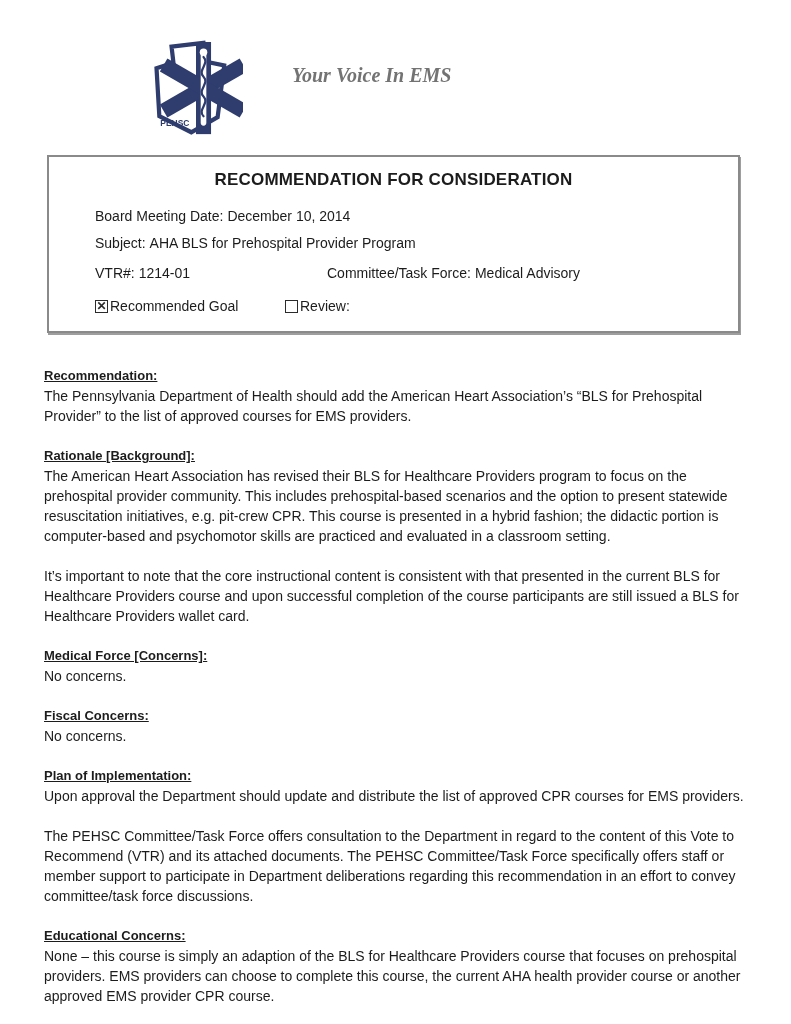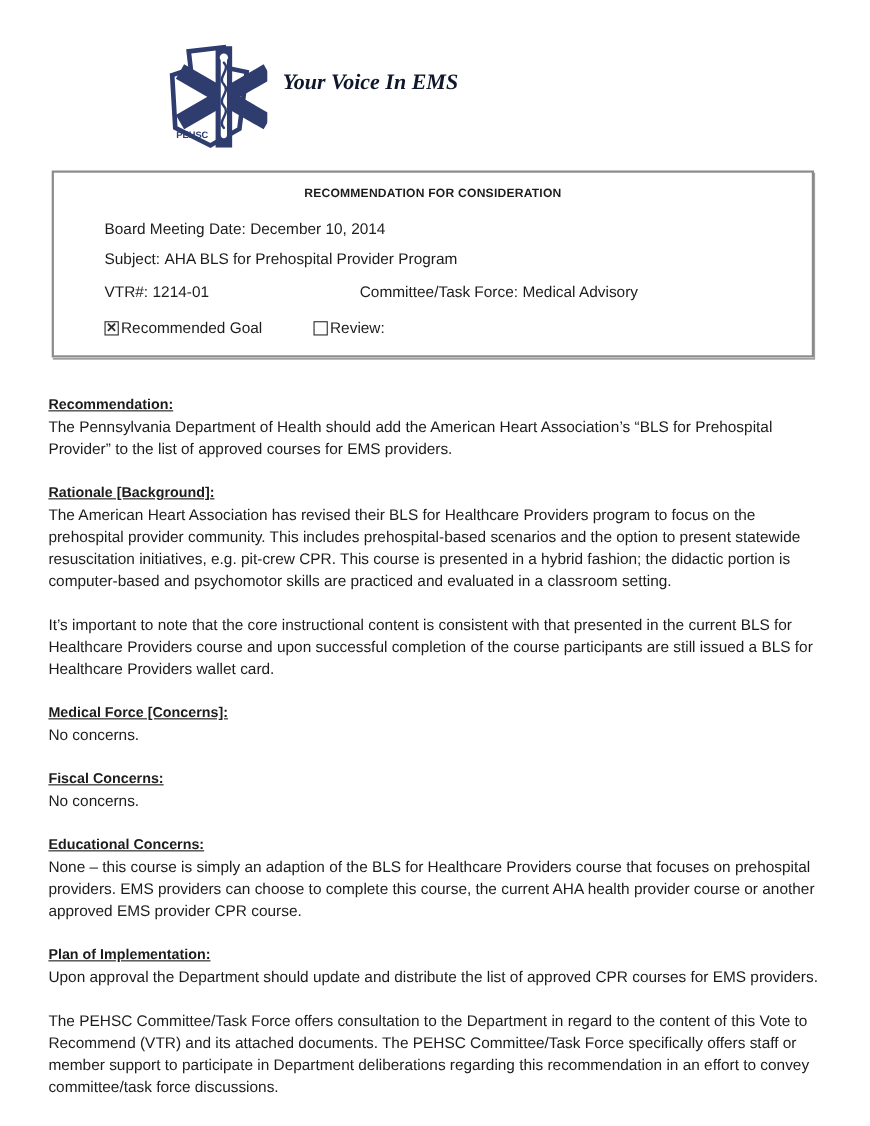--- a/index.html
+++ b/index.html
@@ -41,38 +41,39 @@
     color: #2e3c6e;
     white-space: nowrap;
     border-bottom: 3px solid #2e3c6e;
     padding-bottom: 5px;
   }
   .org-tagline {
     font-family: "Liberation Serif", serif;
     font-style: italic;
     font-weight: bold;
     font-size: 20px;
-    color: #0f172a;
+    color: #737373;
     margin-top: 4px;
+    margin-left: 35px;
   }
 
   
   .form-box {
     box-sizing: border-box;
     width: 693px;
     margin: 15px 0 0 47px;
     border: 2px solid #8a8a8a;
     box-shadow: 1px 2px 0 #9e9e9e;
     padding: 13px 20px 17px 46px;
     font-size: 14px;
   }
   .form-title {
     text-align: center;
     font-weight: bold;
-    font-size: 11px;
+    font-size: 17px;
     letter-spacing: 0.2px;
     margin-bottom: 17px;
     margin-right: 26px;
   }
   .field-row { margin-bottom: 9px; line-height: 18px; }
   .field-row.row-subject { margin-bottom: 12px; }
   .field-row.row-vtr { display: flex; margin-bottom: 16px; }
   .pair-vtr { width: 232px; }
   .field-value { margin-left: 4px; }
 
@@ -198,23 +199,23 @@
     <div class="section-heading">Medical Force [Concerns]:</div>
     <p>No concerns.</p>
   </div>
 
   <div class="section">
     <div class="section-heading">Fiscal Concerns:</div>
     <p>No concerns.</p>
   </div>
 
   <div class="section">
-    <div class="section-heading">Educational Concerns:</div>
-    <p>None – this course is simply an adaption of the BLS for Healthcare Providers course that focuses on prehospital providers.  EMS providers can choose to complete this course, the current AHA health provider course or another approved EMS provider CPR course.</p>
-  </div>
-
-  <div class="section">
     <div class="section-heading">Plan of Implementation:</div>
     <p>Upon approval the Department should update and distribute the list of approved CPR courses for EMS providers.</p>
     <p class="para-gap">The PEHSC Committee/Task Force offers consultation to the Department in regard to the content of this Vote to Recommend (VTR) and its attached documents. The PEHSC Committee/Task Force specifically offers staff or member support to participate in Department deliberations regarding this recommendation in an effort to convey committee/task force discussions.</p>
   </div>
 
+  <div class="section">
+    <div class="section-heading">Educational Concerns:</div>
+    <p>None – this course is simply an adaption of the BLS for Healthcare Providers course that focuses on prehospital providers.  EMS providers can choose to complete this course, the current AHA health provider course or another approved EMS provider CPR course.</p>
+  </div>
+
 </div>
 
 </body></html>

